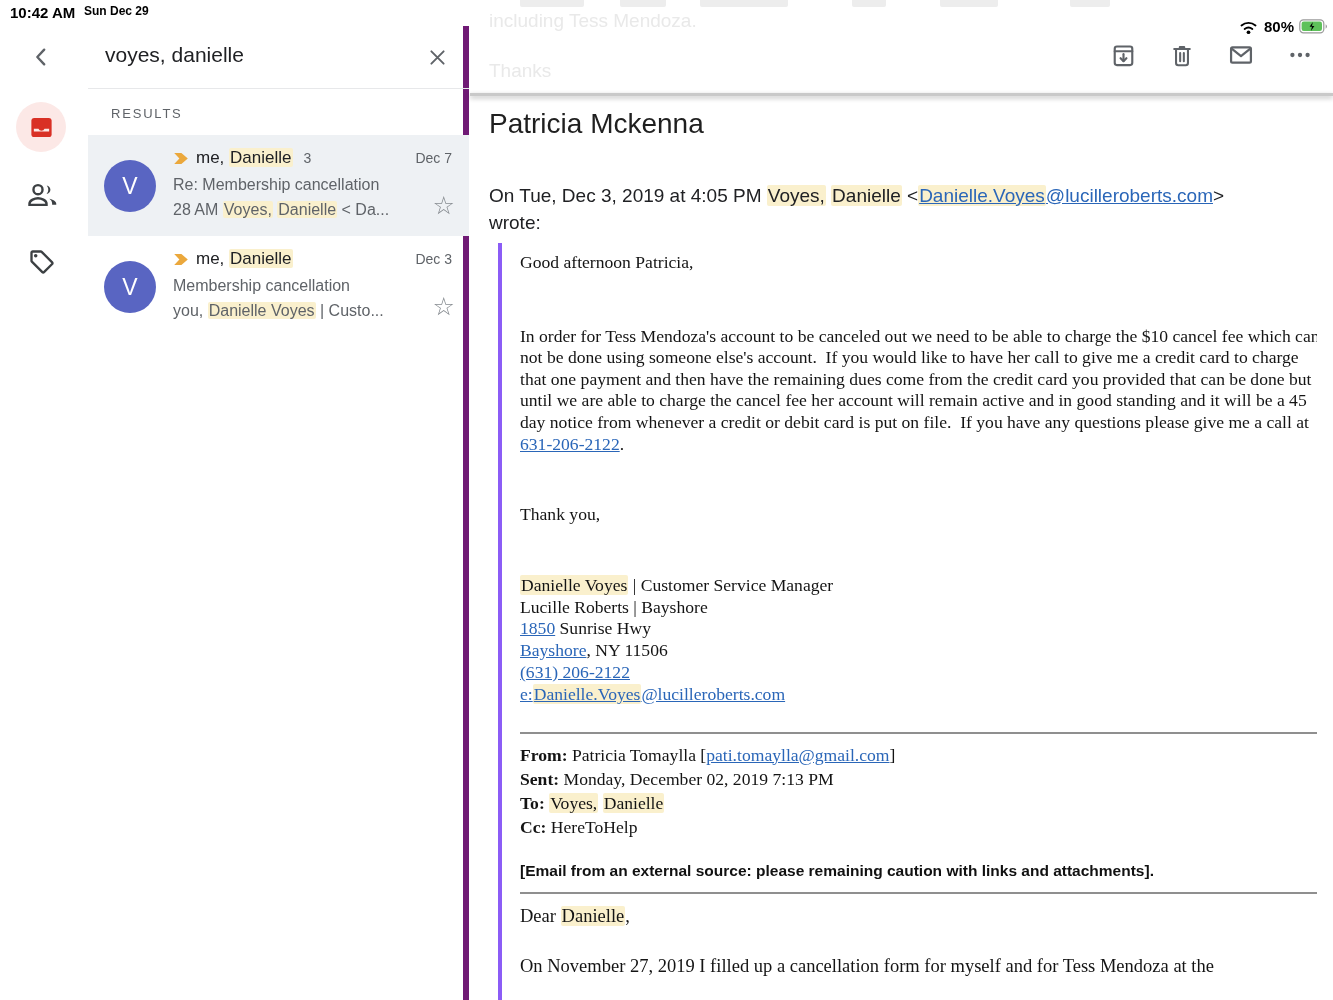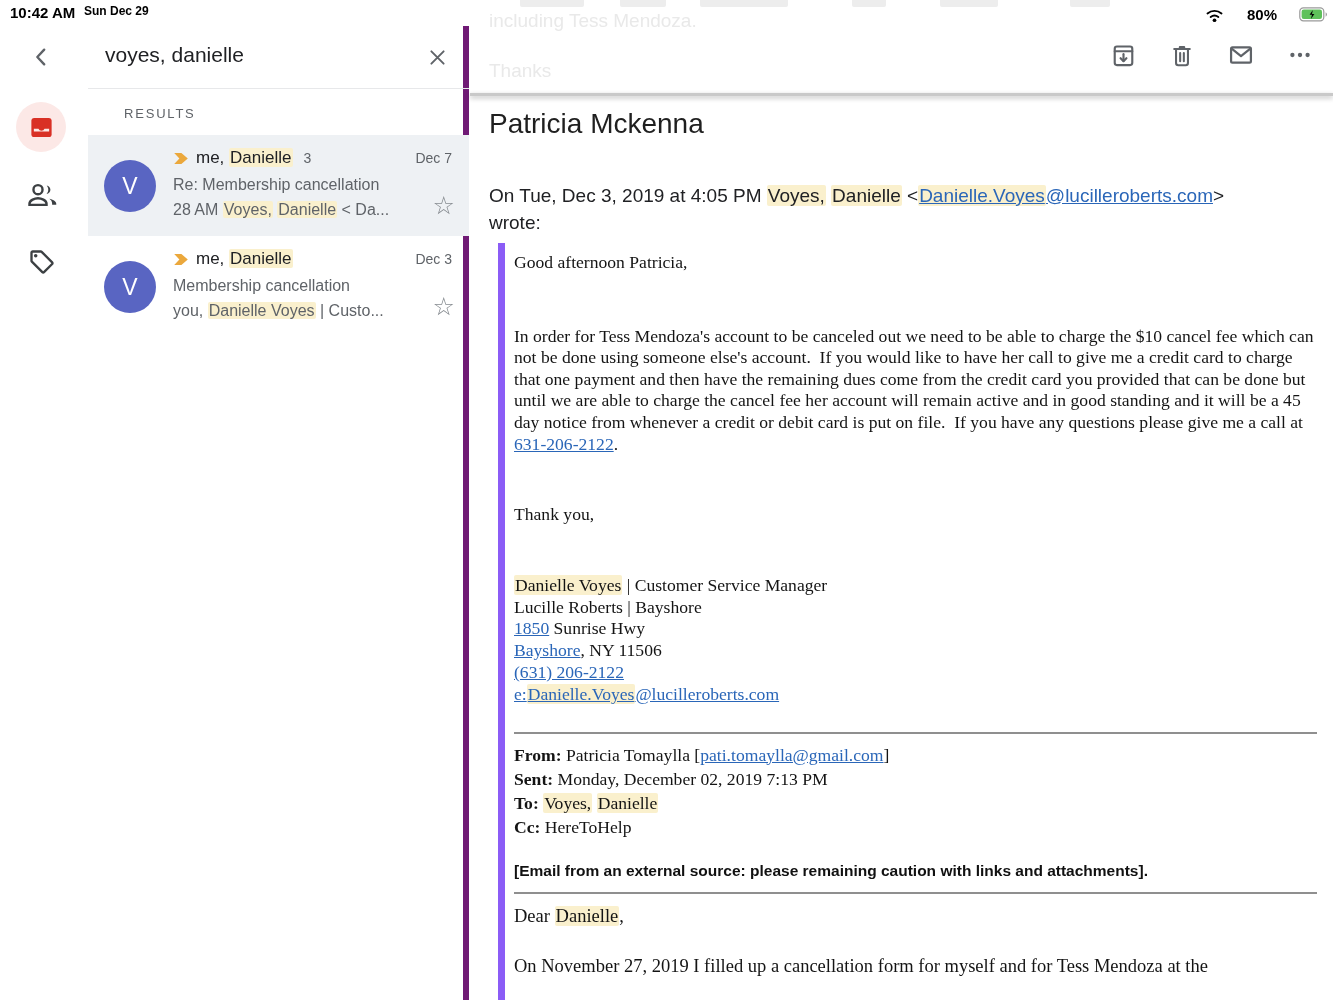--- a/index.html
+++ b/index.html
@@ -4,41 +4,41 @@
 <style>
   * { margin:0; padding:0; box-sizing:border-box; }
   html,body { width:1333px; height:1000px; overflow:hidden; background:#fff;
               font-family:"Liberation Sans", sans-serif; -webkit-font-smoothing:antialiased; }
   .stage { position:relative; width:1333px; height:1000px; background:#fff; overflow:hidden; }
 
   
   .statusbar { position:absolute; left:0; top:0; width:1333px; height:26px; z-index:40; }
   .sb-time { position:absolute; left:10px; top:4px; font-size:15px; font-weight:700; color:#000; }
   .sb-date { position:absolute; left:84px; top:4px; font-size:12px; font-weight:700; color:#000; }
-  .sb-right { position:absolute; right:4px; top:6px; display:flex; align-items:center; gap:22px; }
+  .sb-right { position:absolute; right:4px; top:18px; display:flex; align-items:center; gap:5px; }
   .sb-batt-pct { font-size:15px; font-weight:600; color:#000; }
 
   
   .left-panel { position:absolute; left:0; top:26px; width:469px; height:974px; background:#fff;
                 border-right:6px solid #701a75; }
   .search-row { position:absolute; left:0; top:0; width:469px; height:62px; }
   .back-btn { position:absolute; left:26px; top:16px; width:30px; height:30px; display:flex;
               align-items:center; justify-content:center; cursor:pointer; }
   .search-query { position:absolute; left:105px; top:17px; font-size:21px; color:#202124; }
   .clear-btn { position:absolute; left:422px; top:16px; width:30px; height:30px; display:flex;
                align-items:center; justify-content:center; cursor:pointer; }
 
   .rail { position:absolute; left:0; top:62px; width:88px; bottom:0; }
   .rail-inbox { position:absolute; left:16px; top:14px; width:50px; height:50px; border-radius:50%;
                 background:#fce8e6; display:flex; align-items:center; justify-content:center; cursor:pointer; }
   .rail-contacts { position:absolute; left:26px; top:91px; width:32px; height:32px; cursor:pointer; }
   .rail-labels { position:absolute; left:28px; top:160px; width:28px; height:28px; cursor:pointer; }
 
   .list { position:absolute; left:88px; top:62px; width:381px; bottom:0; border-top:1px solid #e7e8ea; }
-  .results-header { margin:17px 0 12px 36px; font-size:13px; letter-spacing:1.8px; color:#5f6368; height:17px; }
+  .results-header { margin:17px 0 12px 23px; font-size:13px; letter-spacing:1.8px; color:#5f6368; height:17px; }
   .item { position:relative; height:101px; padding-left:85px; cursor:pointer; }
   .item.selected { background:#eef1f4; }
   .avatar { position:absolute; left:16px; top:25px; width:52px; height:52px; border-radius:50%;
             background:#5965c2; color:#fff; font-size:23px; display:flex; align-items:center;
             justify-content:center; }
   .row1 { position:absolute; top:13px; left:85px; right:60px; font-size:17px; color:#202124;
           white-space:nowrap; overflow:hidden; display:flex; align-items:center; gap:6px; }
   .row1 .count { font-size:14px; color:#5f6368; margin-left:5px; }
   .row2 { position:absolute; top:41px; left:85px; right:40px; font-size:16px; color:#5f6368; white-space:nowrap; overflow:hidden; }
   .row3 { position:absolute; top:66px; left:85px; right:64px; font-size:16px; color:#5f6368; white-space:nowrap; overflow:hidden; }
@@ -54,22 +54,22 @@
   .toolbar { position:absolute; right:18px; top:40px; display:flex; gap:29px; align-items:center; }
   .tb-btn { width:30px; height:30px; display:flex; align-items:center; justify-content:center; cursor:pointer; }
   .head-shadow { position:absolute; left:0; top:93px; width:863px; height:3px; background:#c9c9c9;
                  box-shadow:0 2px 5px rgba(0,0,0,.28); }
 
   .sender-name { position:absolute; left:19px; top:108px; font-size:28px; color:#1f1f1f; }
   .attribution { position:absolute; left:19px; top:182px; width:790px; font-size:19px;
                  line-height:27px; color:#202124; }
   .attribution a, .blue { color:#2a66b8; text-decoration:underline; cursor:pointer; }
 
-  .quote { position:absolute; left:28px; top:243px; right:16px; bottom:0; border-left:7px solid #8b5cf6;
-           padding-left:9px; overflow:hidden; font-family:"Liberation Serif", serif; color:#141414; }
+  .quote { position:absolute; left:28px; top:243px; right:16px; bottom:0; border-left:4px solid #8b5cf6;
+           padding-left:18px; overflow:hidden; font-family:"Liberation Serif", serif; color:#141414; }
   .quote p { white-space:pre-wrap; }
   .q-body { font-size:17.6px; line-height:21.6px; width:808px; }
   .q-greeting { margin-top:9px; }
   .q-para { margin-top:52px; }
   .q-thanks { margin-top:49px; }
   .q-sig { margin-top:49px; line-height:21.8px; }
   .q-link { color:#2a66b8; text-decoration:underline; cursor:pointer; }
   .q-hr { border:none; border-top:2px solid #8f8f8f; margin-top:26px; }
   .q-hr2 { border:none; border-top:2px solid #8f8f8f; margin-top:12px; }
   .q-headers { margin-top:9px; font-size:17.6px; line-height:24.2px; }

